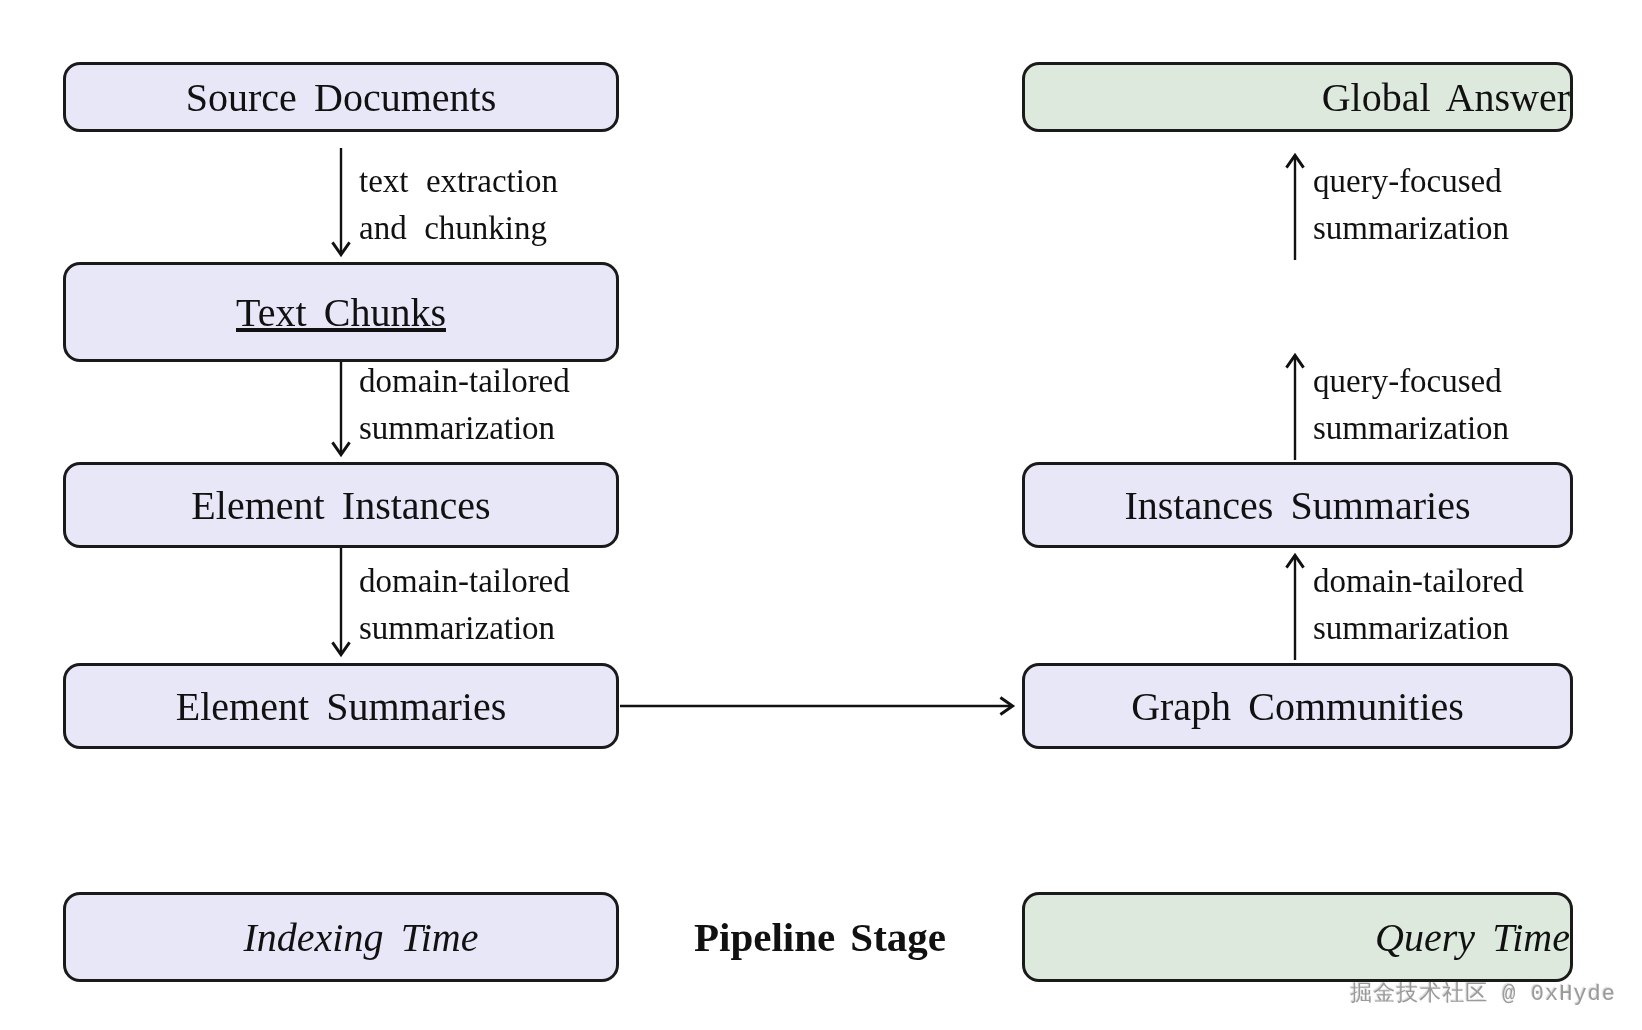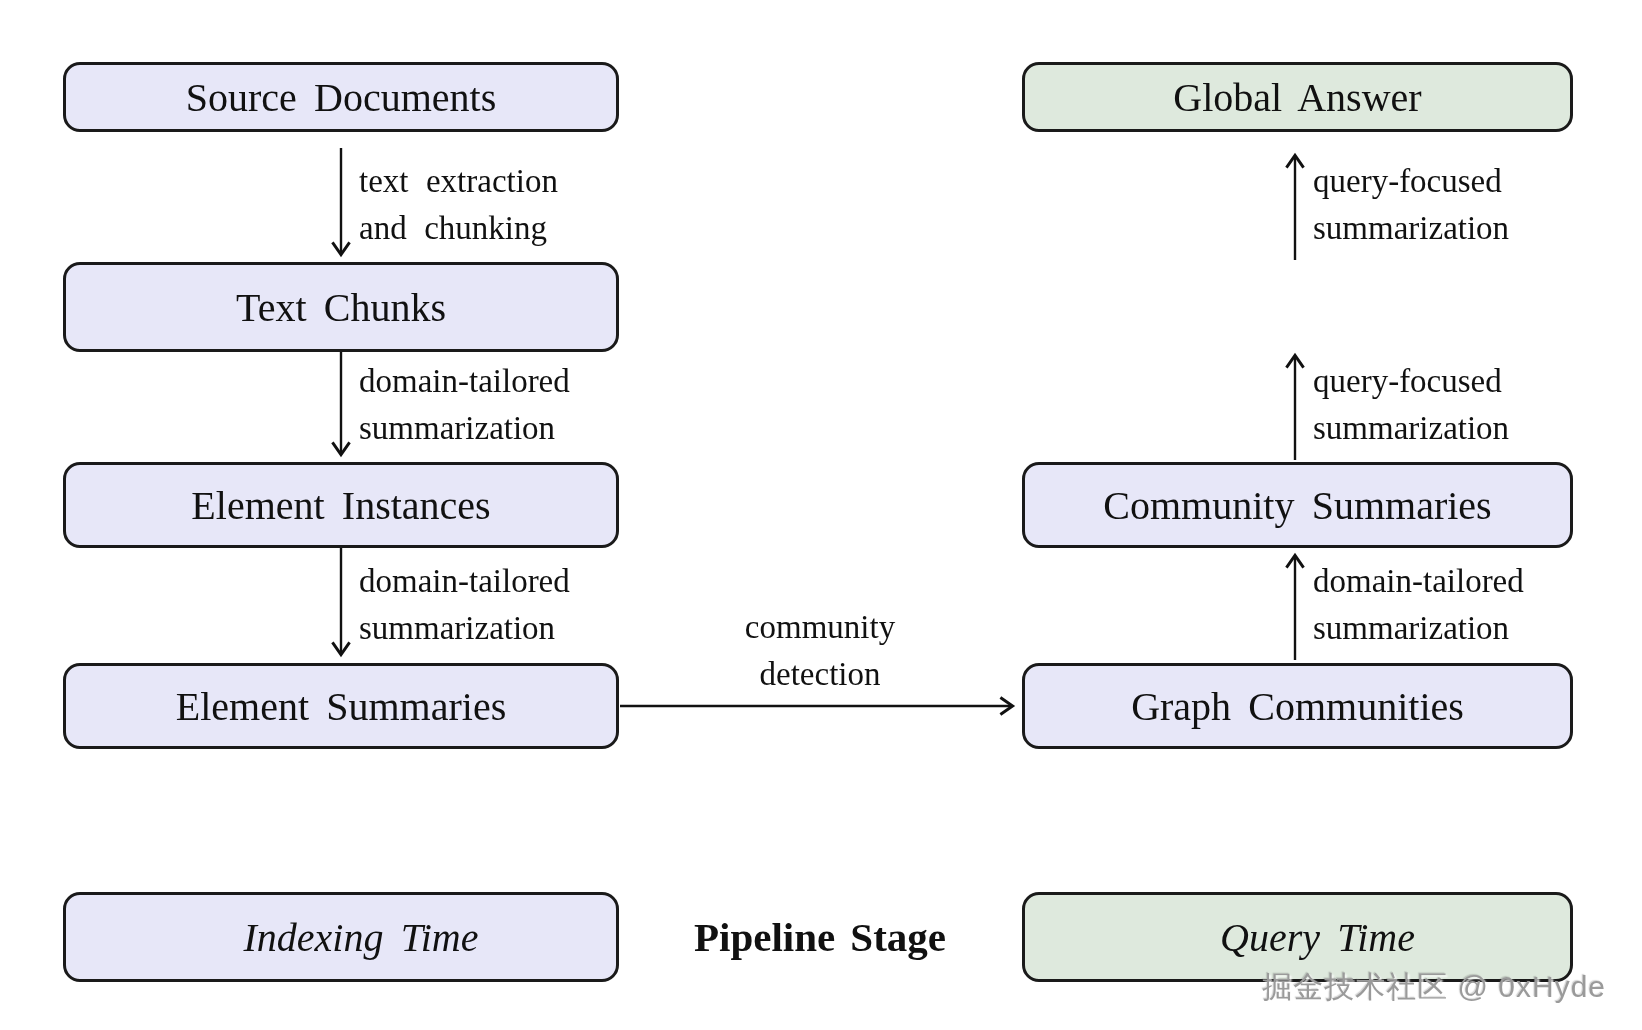--- a/index.html
+++ b/index.html
@@ -25,21 +25,21 @@
   .arrow-line{stroke:var(--arrow,#111);stroke-width:2.4;fill:none;}
   .arrow-head{stroke:var(--arrow,#111);stroke-width:2.4;fill:none;}
 
   .node{
     position:absolute;
     display:flex;align-items:center;justify-content:center;
     border:3.5px solid var(--node_border,#1a1a1a);
     border-radius:17px;
   }
   .node.lavender{background:var(--indexing_fill,#e7e7f8);}
-  .node.green{background:var(--query_fill,#dee9dd);}
+  .node.green{background:var(--query_fill,#dee9dd);justify-content:flex-end;}
   .node-label{
     font-size:40px;
     word-spacing:0.18em;
     white-space:nowrap;
   }
   .stage-label{font-style:italic;}
 
   .edge-label{
     position:absolute;
     font-size:33px;
@@ -50,33 +50,33 @@
   .edge-label.centered{text-align:center;}
 
   .pipeline-stage{
     position:absolute;
     display:flex;align-items:center;justify-content:center;
     font-size:41px;font-weight:bold;
     word-spacing:0.12em;
   }
   .watermark{
     position:absolute;
-    right:36px;bottom:22px;
-    font-size:30px;
-    font-family:Liberation Sans, sans-serif;
+    right:26px;bottom:22px;
+    font-size:22px;
+    font-family:Liberation Mono, monospace;
     color:var(--watermark,#9a9a9a);
     text-shadow:2px 2px 2px rgba(255,255,255,0.95), -1px -1px 1px rgba(80,80,80,0.25);
     letter-spacing:1px;
   }
 
   
   .col-left{left:63px;width:556px;}
   .col-right{left:1022px;width:551px;}
   .row-1{top:62px;height:70px;}
-  .row-2{top:262px;height:90px;}
+  .row-2{top:262px;height:100px;text-decoration:underline;}
   .row-3{top:462px;height:86px;}
   .row-4{top:663px;height:86px;}
   .row-stage{top:892px;height:90px;padding-left:40px;}
 </style>
 </head>
 <body>
 
 <div class="canvas">
 
   <svg class="arrow-layer" width="1642" height="1030" viewBox="0 0 1642 1030" xmlns="http://www.w3.org/2000/svg">
@@ -107,21 +107,21 @@
     <span class="node-label">Element Summaries</span>
   </div>
   <div class="node lavender col-left row-stage">
     <span class="node-label stage-label">Indexing Time</span>
   </div>
 
   <div class="node green col-right row-1">
     <span class="node-label">Global Answer</span>
   </div>
   <div class="node lavender col-right row-3">
-    <span class="node-label">Community Summaries</span>
+    <span class="node-label">Instances Summaries</span>
   </div>
   <div class="node lavender col-right row-4">
     <span class="node-label">Graph Communities</span>
   </div>
   <div class="node green col-right row-stage">
     <span class="node-label stage-label">Query Time</span>
   </div>
 
   <div class="edge-label" style="left:359px;top:158px;">
     <div>text extraction</div>
@@ -129,24 +129,20 @@
   </div>
   <div class="edge-label" style="left:359px;top:358px;">
     <div>domain-tailored</div>
     <div>summarization</div>
   </div>
   <div class="edge-label" style="left:359px;top:558px;">
     <div>domain-tailored</div>
     <div>summarization</div>
   </div>
 
-  <div class="edge-label centered" style="left:620px;top:604px;width:400px;">
-    <div>community</div>
-    <div>detection</div>
-  </div>
 
   <div class="edge-label" style="left:1313px;top:558px;">
     <div>domain-tailored</div>
     <div>summarization</div>
   </div>
   <div class="edge-label" style="left:1313px;top:358px;">
     <div>query-focused</div>
     <div>summarization</div>
   </div>
   <div class="edge-label" style="left:1313px;top:158px;">

